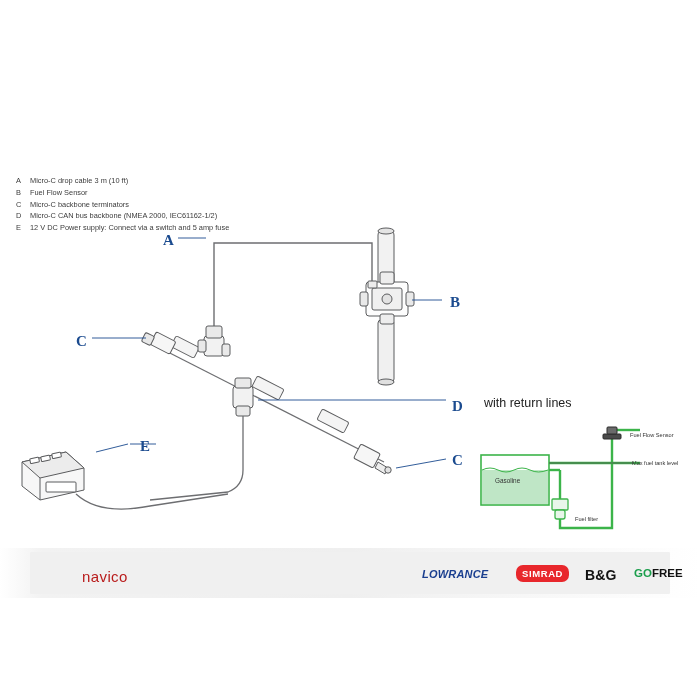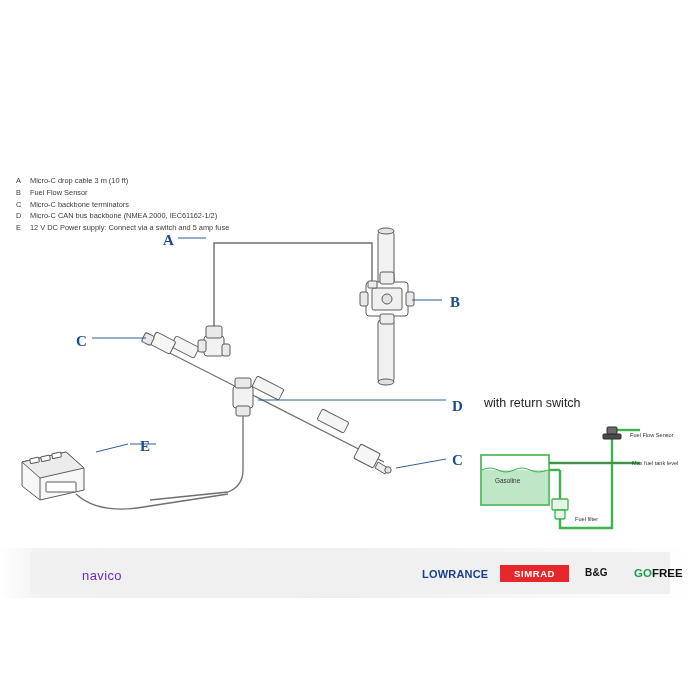--- a/index.html
+++ b/index.html
@@ -103,49 +103,51 @@
     top: 552px;
     width: 640px;
     height: 42px;
     background: #f0f0f0;
     border-radius: 1px;
   }
   .navico {
     position: absolute;
     left: 82px;
     top: 568px;
-    font-size: 13px;
-    color: #6d28d9;
+    font-size: 15px;
+    color: #b91c1c;
     letter-spacing: 0.4px;
   }
   .brand-lowrance {
     position: absolute;
     left: 422px;
     top: 568px;
     font-size: 11px;
     font-weight: bold;
     color: #1b3f8f;
     letter-spacing: 0.2px;
+    font-style: italic;
   }
   .brand-simrad {
     position: absolute;
-    left: 500px;
+    left: 516px;
     top: 565px;
     background: #e8272c;
     color: #ffffff;
     font-size: 9.5px;
     font-weight: bold;
-    padding: 3px 14px;
+    padding: 3px 6px;
     letter-spacing: 0.6px;
+    border-radius: 7px;
   }
   .brand-bg {
     position: absolute;
     left: 585px;
     top: 567px;
-    font-size: 10px;
+    font-size: 14px;
     font-weight: bold;
     color: #111;
     letter-spacing: 0.2px;
   }
   .brand-gofree {
     position: absolute;
     left: 634px;
     top: 567px;
     font-size: 11.5px;
     font-weight: bold;
@@ -298,21 +300,21 @@
   </div>
 </div>
 
 <div class="callout" style="left:163px; top:232px;">A</div>
 <div class="callout" style="left:450px; top:294px;">B</div>
 <div class="callout" style="left:76px; top:333px;">C</div>
 <div class="callout" style="left:452px; top:398px;">D</div>
 <div class="callout" style="left:140px; top:438px;">E</div>
 <div class="callout" style="left:452px; top:452px;">C</div>
 
-<div class="with-return">with return switch</div>
+<div class="with-return">with return lines</div>
 <div class="rlabel" style="left:630px; top:432px;">Fuel Flow Sensor</div>
 <div class="rlabel" style="left:632px; top:460px;">Max fuel tank level</div>
 <div class="rlabel" style="left:575px; top:516px;">Fuel filter</div>
 <div class="gasoline-label">Gasoline</div>
 
 <div class="footer"></div>
 <div class="footer-bar"></div>
 <div class="navico">navico</div>
 <div class="brand-lowrance">LOWRANCE</div>
 <div class="brand-simrad">SIMRAD</div>

